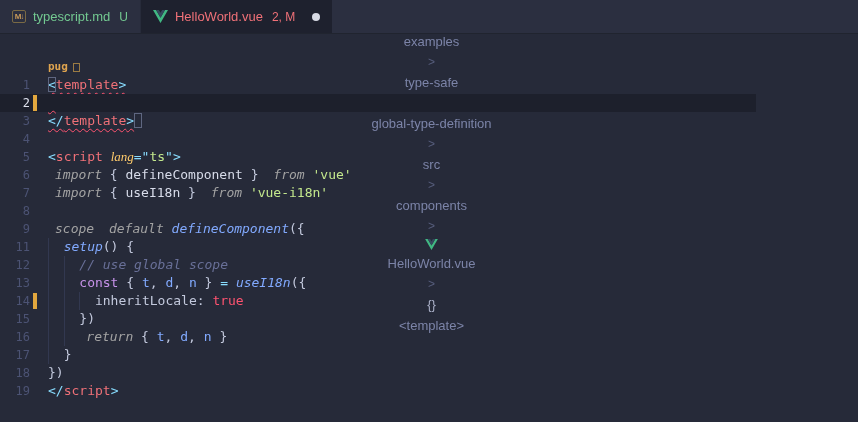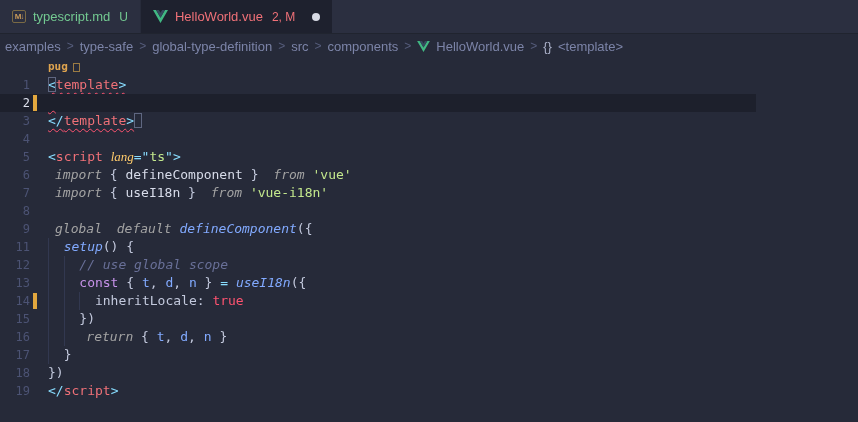--- a/index.html
+++ b/index.html
@@ -18,21 +18,21 @@
   .tab-label-green { color:#73c991; }
   .tab-label-red { color:#f07178; }
   .tab-status { font-size:12px; margin-left:2px; }
   .dirty-dot { width:8px; height:8px; border-radius:50%; background:#d7dae4; margin-left:10px; }
   .md-icon { display:inline-flex; align-items:center; justify-content:center;
     width:14px; height:13px; border:1px solid #7a6a45; border-radius:2px;
     color:#c89a5a; font-size:8px; font-weight:bold; letter-spacing:-1px; }
   .vue-icon svg { display:block; }
   
   .breadcrumb { height:24px; display:flex; align-items:center; gap:6px;
-    padding-left:5px; font-size:13px; color:#7c84a8; background:#262a39; }
+    padding-left:5px; font-size:13px; color:#7c84a8; background:#262a39;flex-direction:column; }
   .crumb { white-space:nowrap; }
   .chev { color:#565d7c; font-size:12px; }
   .sym-braces { color:#aab0c8; letter-spacing:0; }
   
   .editor { position:relative; width:756px;
     font-family:"DejaVu Sans Mono","Liberation Mono",monospace;
     font-size:13px; line-height:18px; }
   .hintrow { position:relative; height:18px; }
   .hint { position:absolute; left:48px; top:1px; font-size:11px; line-height:15px;
     color:#dfa44f; font-weight:bold; font-family:"DejaVu Sans Mono",monospace; }
@@ -114,21 +114,21 @@
   </div>
   <div id="code-lines">
       <div class="line"><span class="num">1</span><span class="codetext"><span class="c-p sq box">&lt;</span><span class="c-tag sq">template</span><span class="c-p sq">&gt;</span></span></div>
       <div class="line hl"><span class="num">2</span><span class="gmark"></span><span class="codetext"><span class="c-fg sq">&nbsp;</span></span></div>
       <div class="line"><span class="num">3</span><span class="codetext"><span class="c-p sq">&lt;/</span><span class="c-tag sq">template</span><span class="c-p sq">&gt;</span><span class="c-fg box">&nbsp;</span></span></div>
       <div class="line"><span class="num">4</span><span class="codetext"></span></div>
       <div class="line"><span class="num">5</span><span class="codetext"><span class="c-p">&lt;</span><span class="c-tag">script</span><span class="c-fg"> </span><span class="c-at">lang</span><span class="c-p">=</span><span class="c-p">"</span><span class="c-s">ts</span><span class="c-p">"</span><span class="c-p">&gt;</span></span></div>
       <div class="line"><span class="num">6</span><span class="codetext"><span class="c-kw">import</span><span class="c-fg"> { </span><span class="c-wh">defineComponent</span><span class="c-fg"> } </span><span class="c-kw">from</span><span class="c-fg"> </span><span class="c-s">'vue'</span></span></div>
       <div class="line"><span class="num">7</span><span class="codetext"><span class="c-kw">import</span><span class="c-fg"> { </span><span class="c-wh">useI18n</span><span class="c-fg"> } </span><span class="c-kw">from</span><span class="c-fg"> </span><span class="c-s">'vue-i18n'</span></span></div>
       <div class="line"><span class="num">8</span><span class="codetext"></span></div>
-      <div class="line"><span class="num">9</span><span class="codetext"><span class="c-kw">global</span><span class="c-fg"> </span><span class="c-kw">default</span><span class="c-fg"> </span><span class="c-fn">defineComponent</span><span class="c-fg">({</span></span></div>
+      <div class="line"><span class="num">9</span><span class="codetext"><span class="c-kw">scope</span><span class="c-fg"> </span><span class="c-kw">default</span><span class="c-fg"> </span><span class="c-fn">defineComponent</span><span class="c-fg">({</span></span></div>
       <div class="line"><span class="num">11</span><span class="guide" style="left: 48px;"></span><span class="codetext"><span class="c-fg">  </span><span class="c-fn">setup</span><span class="c-fg">() {</span></span></div>
       <div class="line"><span class="num">12</span><span class="guide" style="left: 48px;"></span><span class="guide" style="left: 63.66px;"></span><span class="codetext"><span class="c-fg">    </span><span class="c-cm">// use global scope</span></span></div>
       <div class="line"><span class="num">13</span><span class="guide" style="left: 48px;"></span><span class="guide" style="left: 63.66px;"></span><span class="codetext"><span class="c-fg">    </span><span class="c-kwp">const</span><span class="c-fg"> { </span><span class="c-v">t</span><span class="c-fg">, </span><span class="c-v">d</span><span class="c-fg">, </span><span class="c-v">n</span><span class="c-fg"> } </span><span class="c-p">=</span><span class="c-fg"> </span><span class="c-fn">useI18n</span><span class="c-fg">({</span></span></div>
       <div class="line"><span class="num">14</span><span class="gmark"></span><span class="guide" style="left: 48px;"></span><span class="guide" style="left: 63.66px;"></span><span class="guide" style="left: 79.32px;"></span><span class="codetext"><span class="c-fg">      inheritLocale</span><span class="c-fg">: </span><span class="c-red">true</span></span></div>
       <div class="line"><span class="num">15</span><span class="guide" style="left: 48px;"></span><span class="guide" style="left: 63.66px;"></span><span class="codetext"><span class="c-fg">    })</span></span></div>
       <div class="line"><span class="num">16</span><span class="guide" style="left: 48px;"></span><span class="guide" style="left: 63.66px;"></span><span class="codetext"><span class="c-fg">    </span><span class="c-kw">return</span><span class="c-fg"> { </span><span class="c-v">t</span><span class="c-fg">, </span><span class="c-v">d</span><span class="c-fg">, </span><span class="c-v">n</span><span class="c-fg"> }</span></span></div>
       <div class="line"><span class="num">17</span><span class="guide" style="left: 48px;"></span><span class="codetext"><span class="c-fg">  }</span></span></div>
       <div class="line"><span class="num">18</span><span class="codetext"><span class="c-fg">})</span></span></div>
       <div class="line"><span class="num">19</span><span class="codetext"><span class="c-p">&lt;/</span><span class="c-tag">script</span><span class="c-p">&gt;</span></span></div>
     </div>

